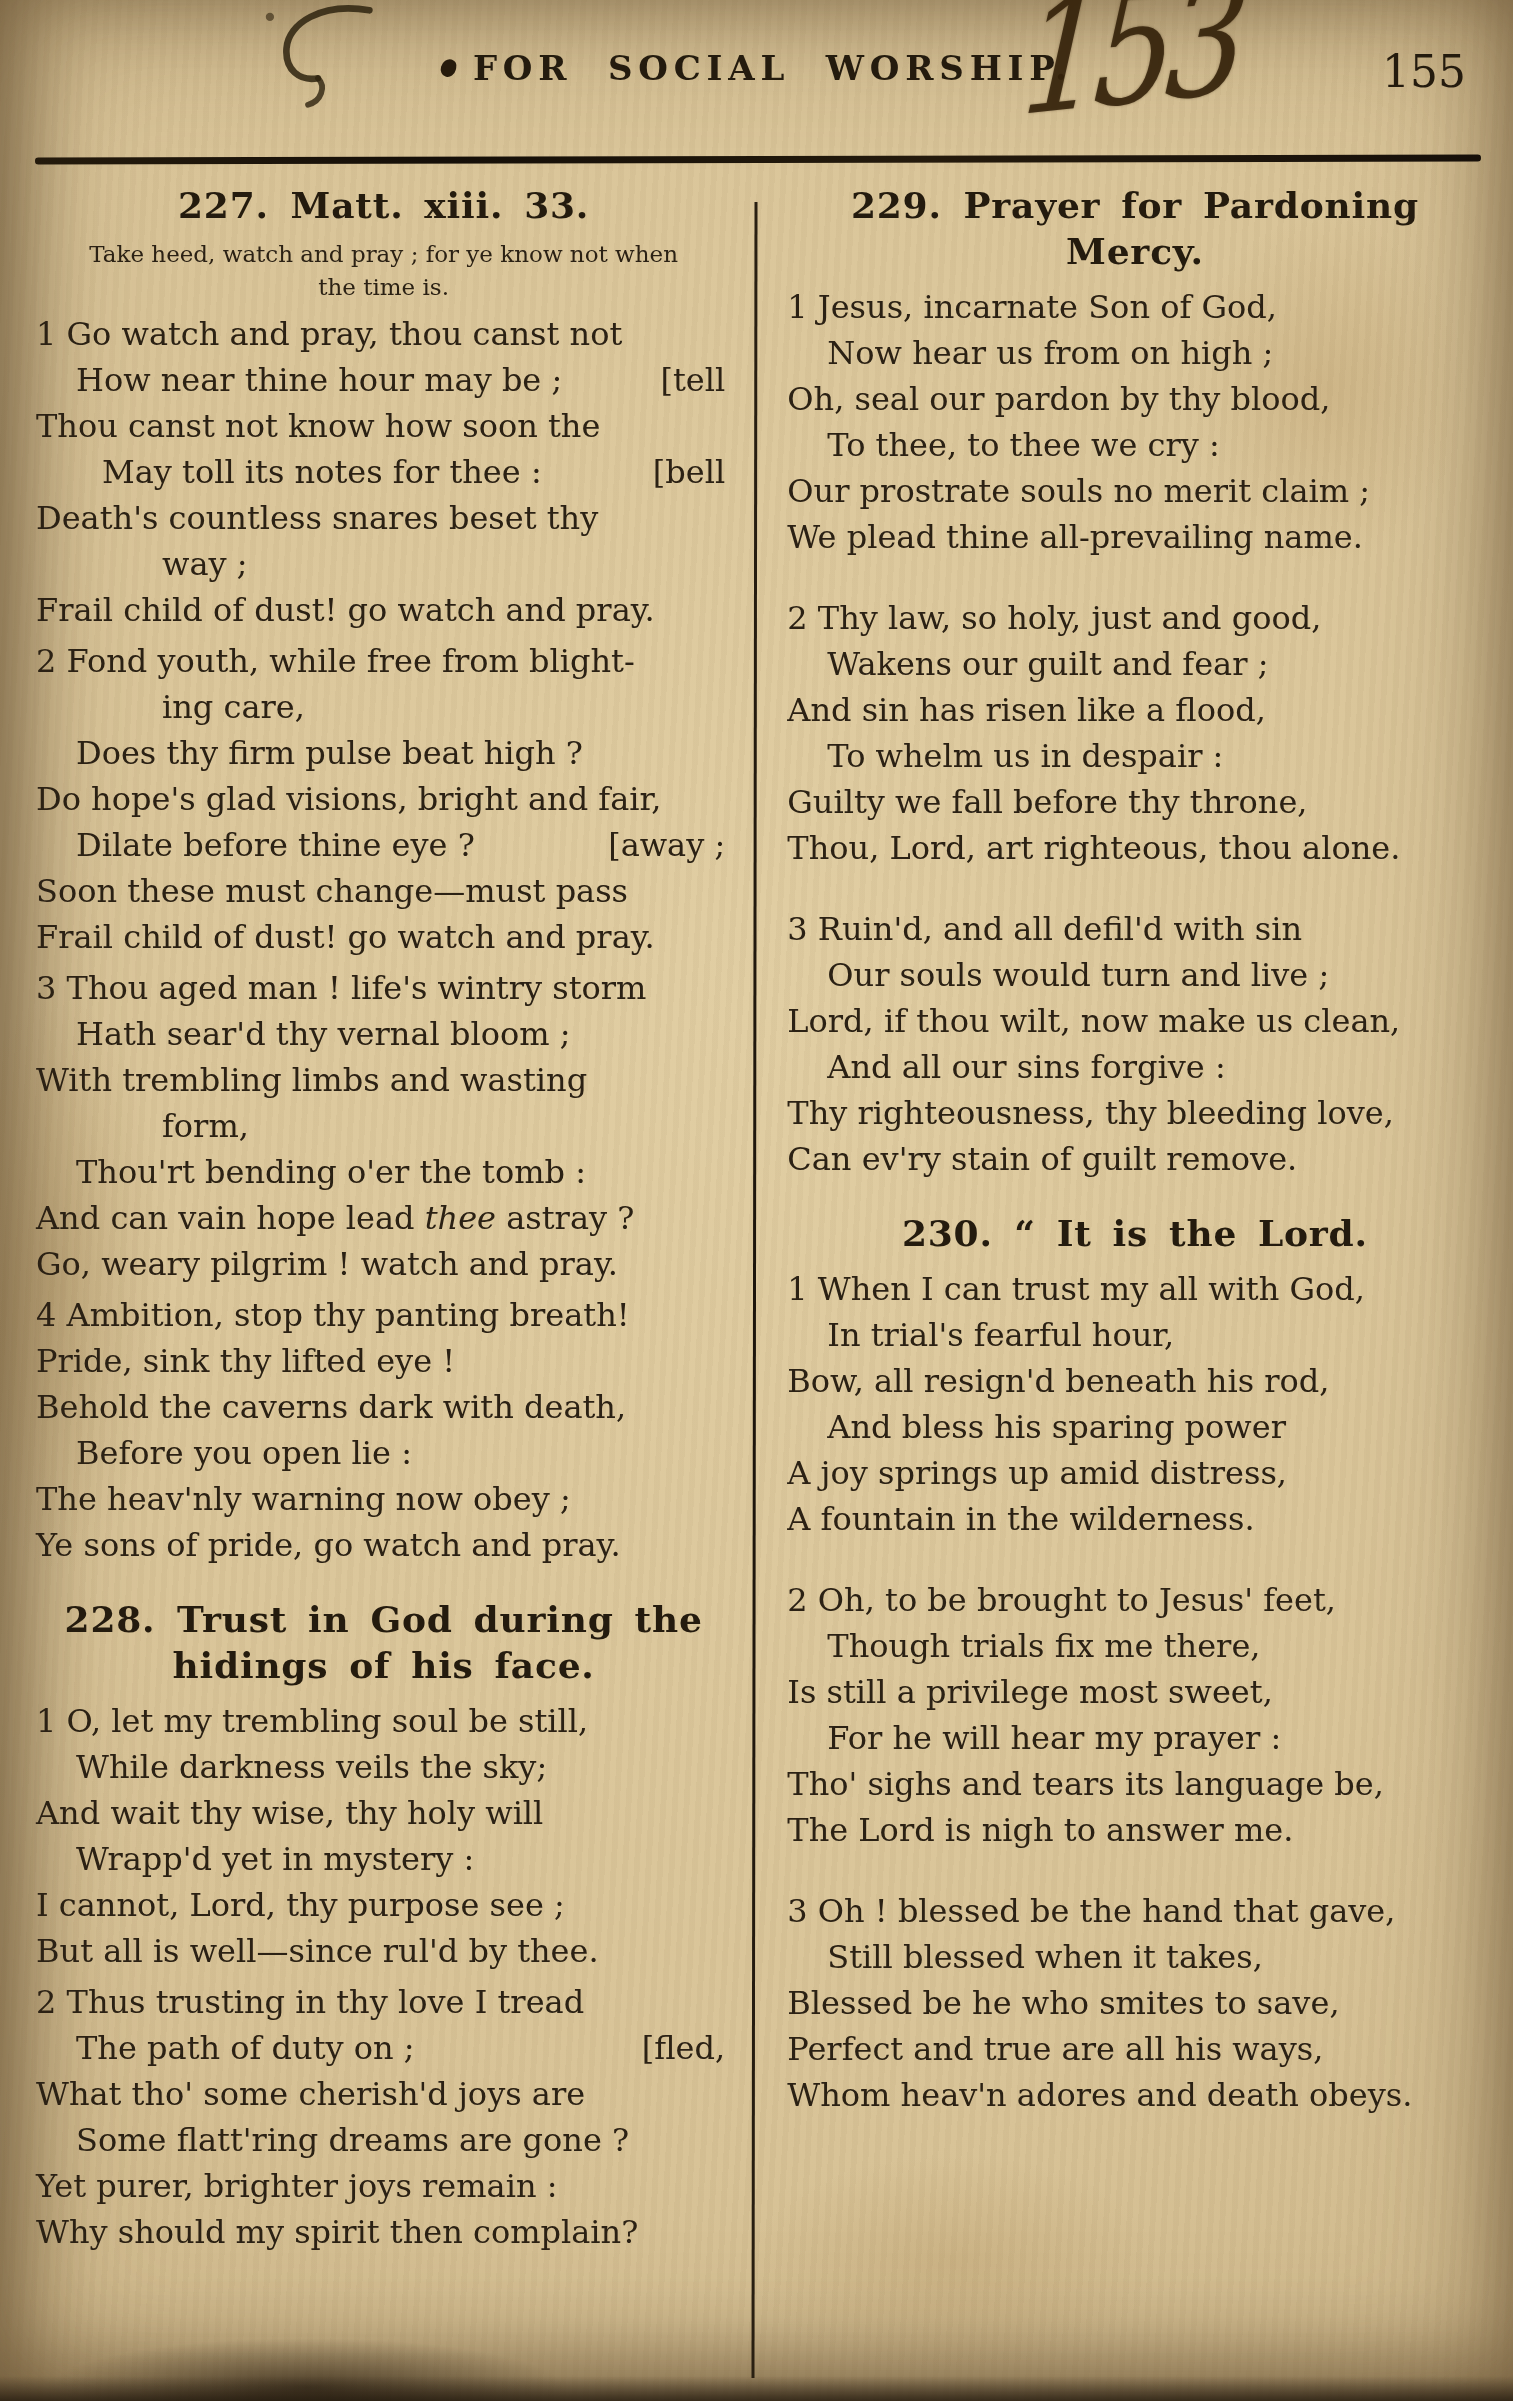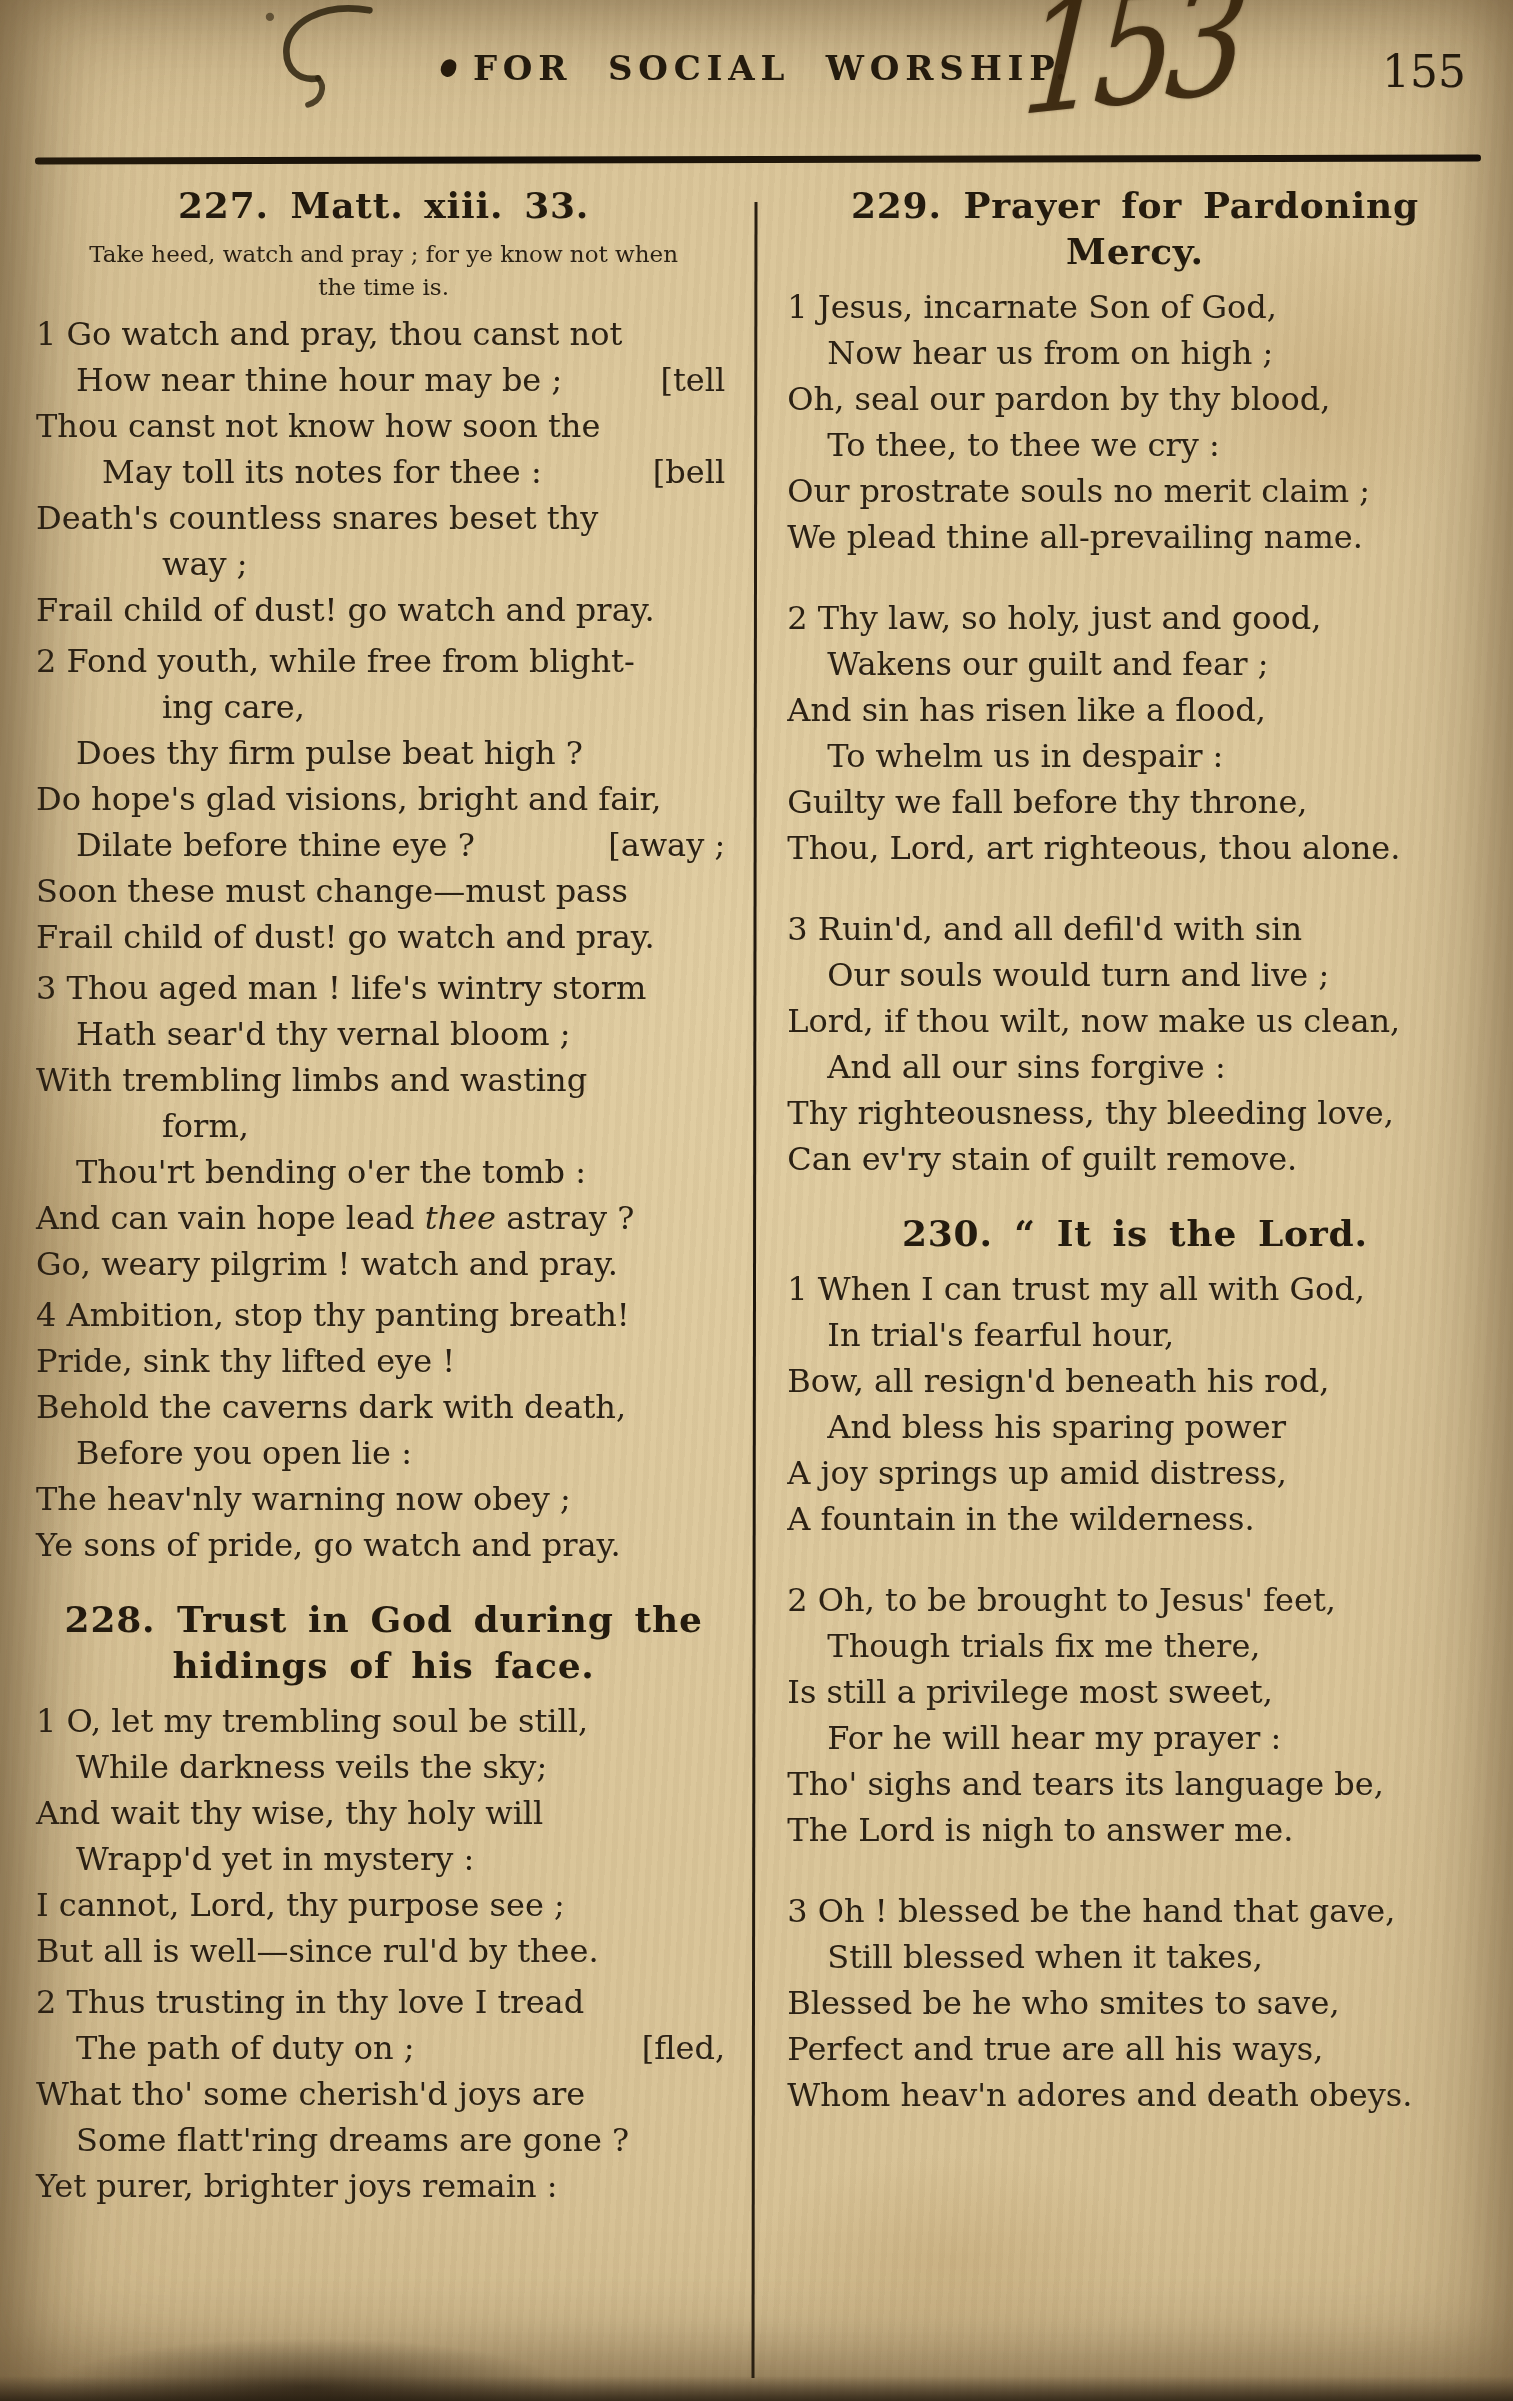--- a/index.html
+++ b/index.html
@@ -193,20 +193,21 @@
             <div class="line indent-1"><span class="line-text">Wrapp'd yet in mystery :</span></div>
             <div class="line indent-0"><span class="line-text">I cannot, Lord, thy purpose see ;</span></div>
             <div class="line indent-0"><span class="line-text">But all is well—since rul'd by thee.</span></div>
           </div>
           <div class="stanza">
             <div class="line indent-0"><span class="line-text">2 Thus trusting in thy love I tread</span></div>
             <div class="line indent-1"><span class="line-text">The path of duty on ;</span><span class="catchword">[fled,</span></div>
             <div class="line indent-0"><span class="line-text">What tho' some cherish'd joys are</span></div>
             <div class="line indent-1"><span class="line-text">Some flatt'ring dreams are gone ?</span></div>
             <div class="line indent-0"><span class="line-text">Yet purer, brighter joys remain :</span></div>
+            <div class="line indent-0"><span class="line-text">Why should my spirit then complain?</span></div>
           </div>
         </section>
       </div>
     <div class="divider"></div>
     <div class="column col-right">
         <section class="hymn">
           <h2 class="hymn-heading"><span class="hymn-number">229.</span><span class="hymn-title">Prayer for Pardoning Mercy.</span></h2>
           <div class="stanza">
             <div class="line indent-0"><span class="line-text">1 Jesus, incarnate Son of God,</span></div>
             <div class="line indent-1"><span class="line-text">Now hear us from on high ;</span></div>

